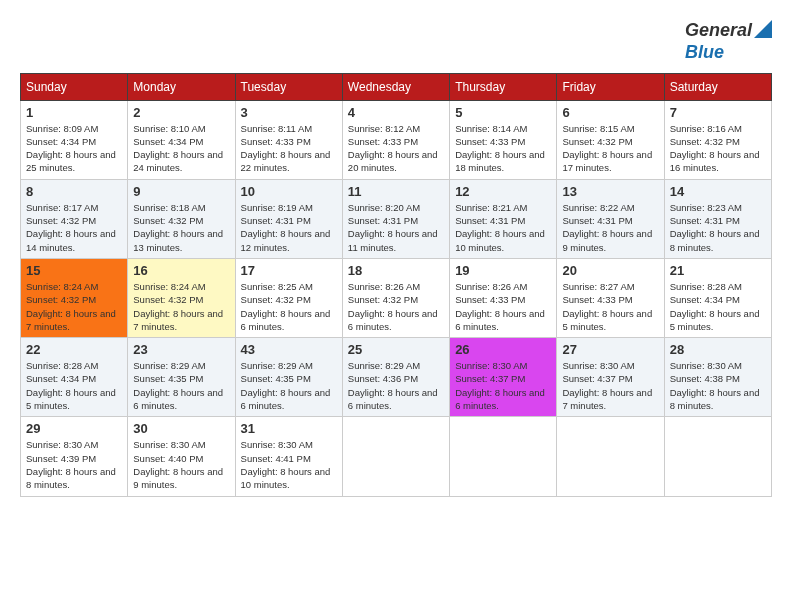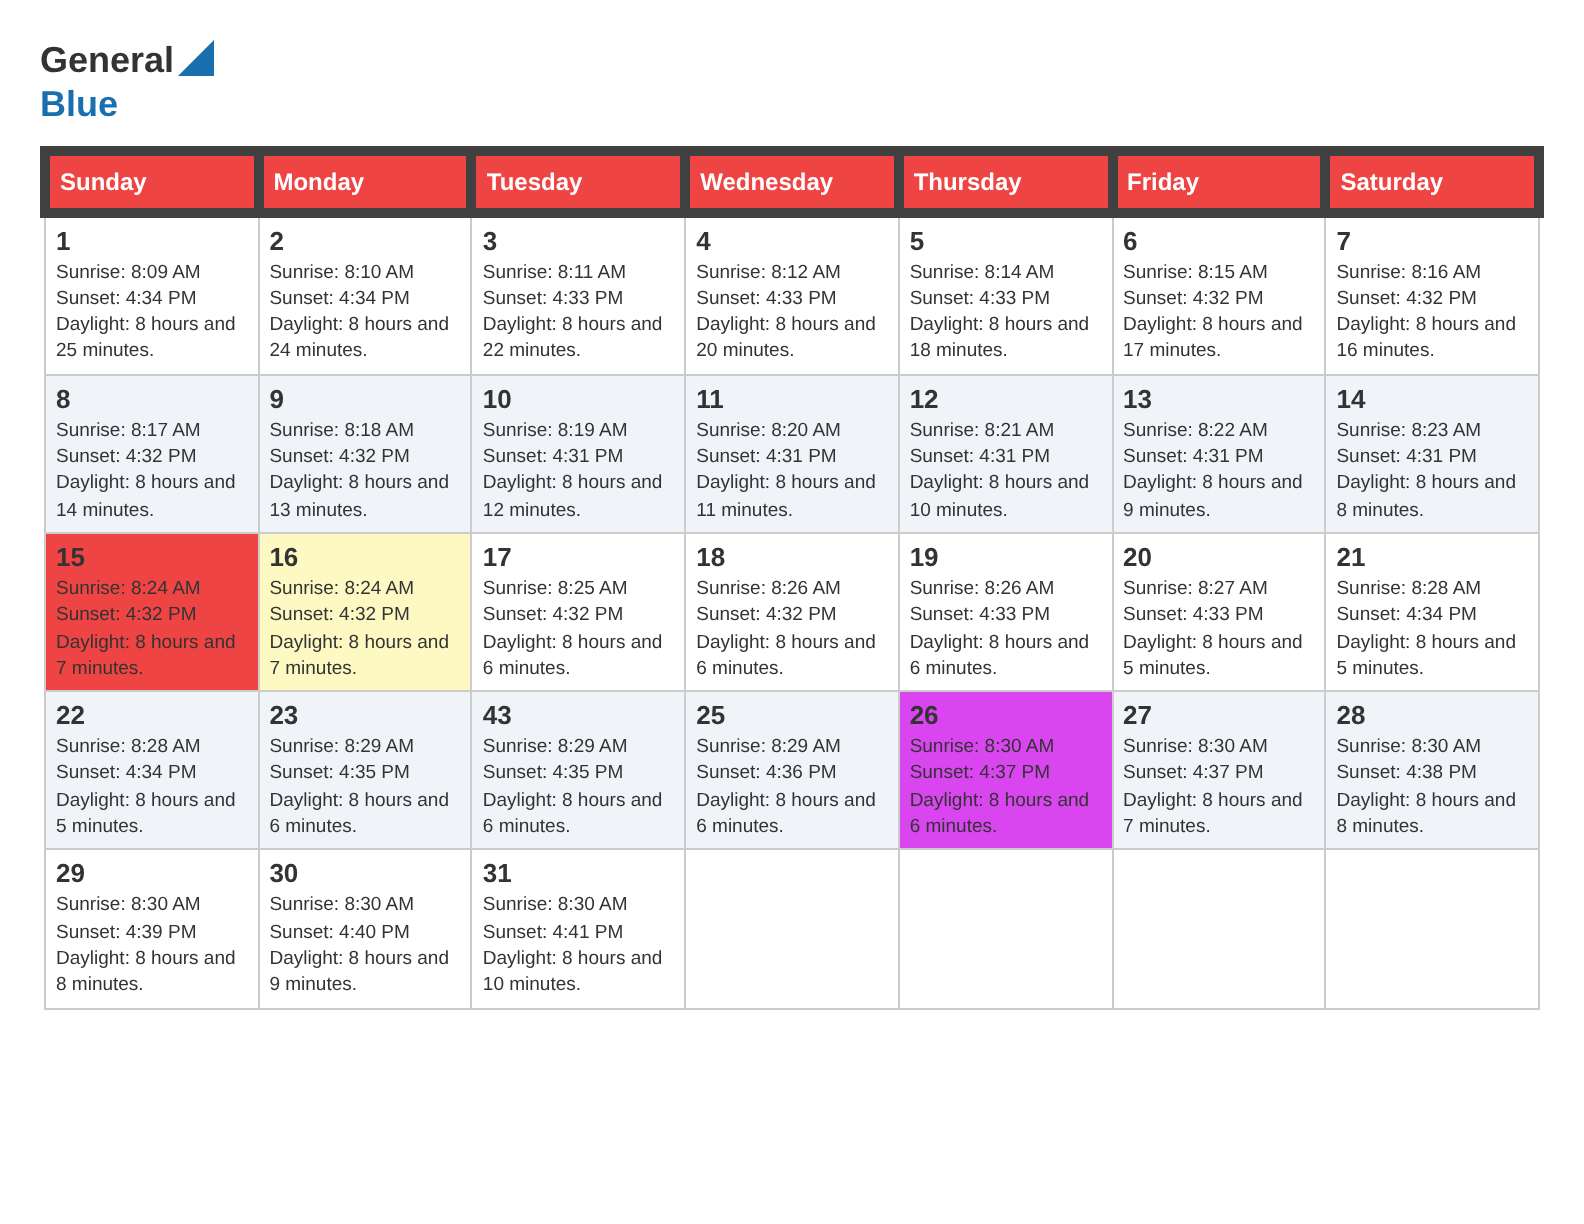--- a/index.html
+++ b/index.html
@@ -5,23 +5,24 @@
     * { box-sizing: border-box; margin: 0; padding: 0; }
     body {
       font-family: Arial, sans-serif;
       background: #fff;
       width: 792px;
       min-height: 612px;
       padding: 20px;
     }
     .header {
       display: flex;
-      justify-content: flex-start;
+      justify-content: flex-end;
       align-items: flex-start;
       margin-bottom: 10px;
+      font-style: italic;
     }
     .logo {
       display: flex;
       align-items: center;
     }
     .logo-text {
       font-size: 18px;
       font-weight: bold;
       line-height: 1.2;
     }
@@ -36,27 +37,27 @@
     .subtitle {
       font-size: 14px;
       color: #555;
     }
     .calendar {
       width: 100%;
       border-collapse: collapse;
       font-size: 10px;
     }
     .calendar th {
-      background-color: #ef4444;
+      background-color: #b91c1c;
       color: #fff;
       text-align: left;
       padding: 6px 5px;
       font-size: 12px;
-      font-weight: bold;
-      border: 5px solid #404040;
+      font-weight: normal;
+      border: 1px solid #404040;
     }
     .calendar td {
       border: 1px solid #ccc;
       vertical-align: top;
       padding: 4px 5px;
       width: calc(100% / 7);
       min-height: 80px;
       background: #fff;
     }
     .calendar tr:nth-child(even) td {
@@ -170,21 +171,21 @@
         <td style="background-color: rgb(240, 244, 248);">
           <span class="day-num">13</span>
           <div class="day-info">Sunrise: 8:22 AM<br>Sunset: 4:31 PM<br>Daylight: 8 hours and 9 minutes.</div>
         </td>
         <td style="background-color: rgb(240, 244, 248);">
           <span class="day-num">14</span>
           <div class="day-info">Sunrise: 8:23 AM<br>Sunset: 4:31 PM<br>Daylight: 8 hours and 8 minutes.</div>
         </td>
       </tr>
       <tr class="week-row">
-        <td style="background-color: #ef4444;">
+        <td style="background-color: #f97316;">
           <span class="day-num">15</span>
           <div class="day-info">Sunrise: 8:24 AM<br>Sunset: 4:32 PM<br>Daylight: 8 hours and 7 minutes.</div>
         </td>
         <td style="background-color: #fef9c3; margin-top: 28px;">
           <span class="day-num">16</span>
           <div class="day-info">Sunrise: 8:24 AM<br>Sunset: 4:32 PM<br>Daylight: 8 hours and 7 minutes.</div>
         </td>
         <td style="background-color: rgb(255, 255, 255);">
           <span class="day-num">17</span>
           <div class="day-info">Sunrise: 8:25 AM<br>Sunset: 4:32 PM<br>Daylight: 8 hours and 6 minutes.</div>

